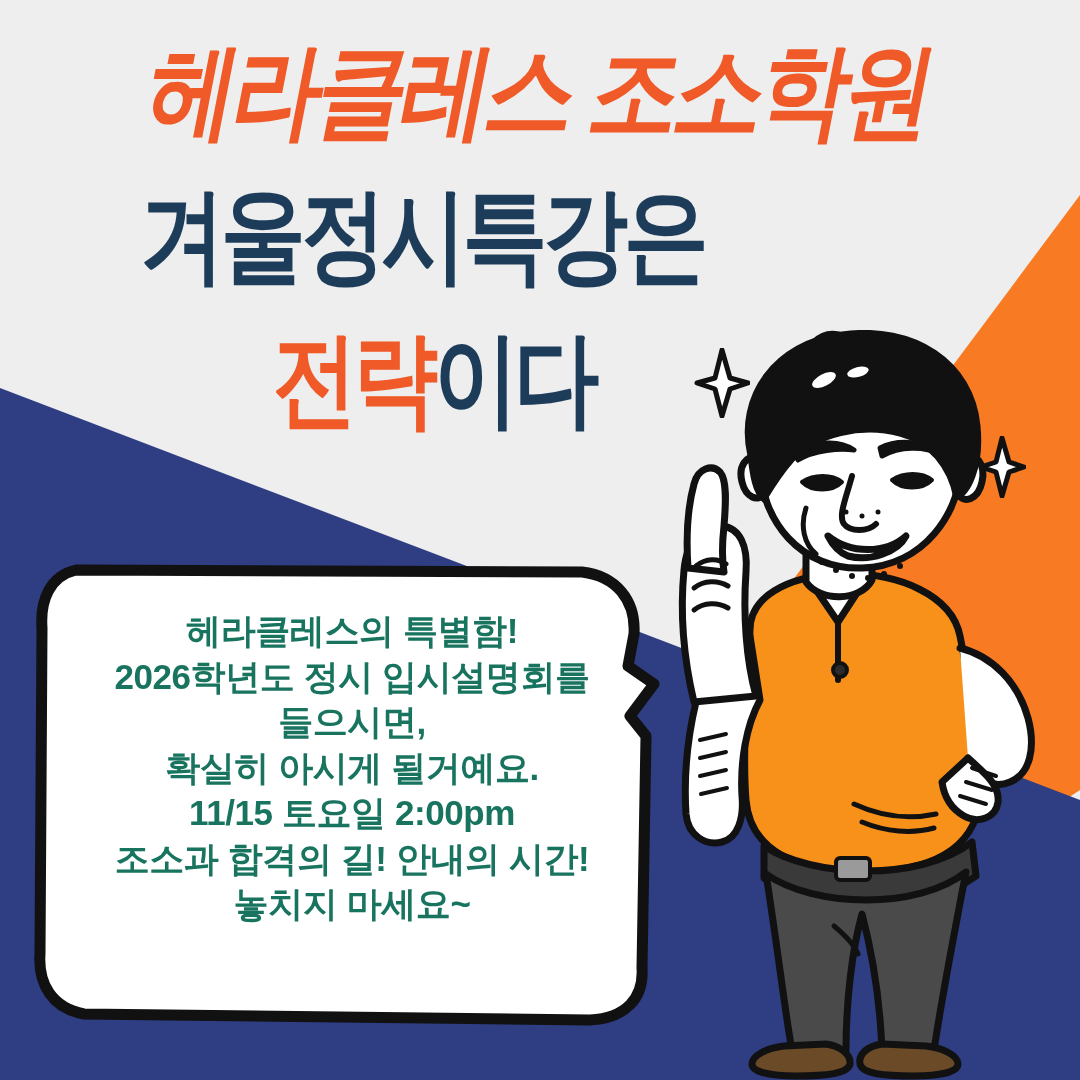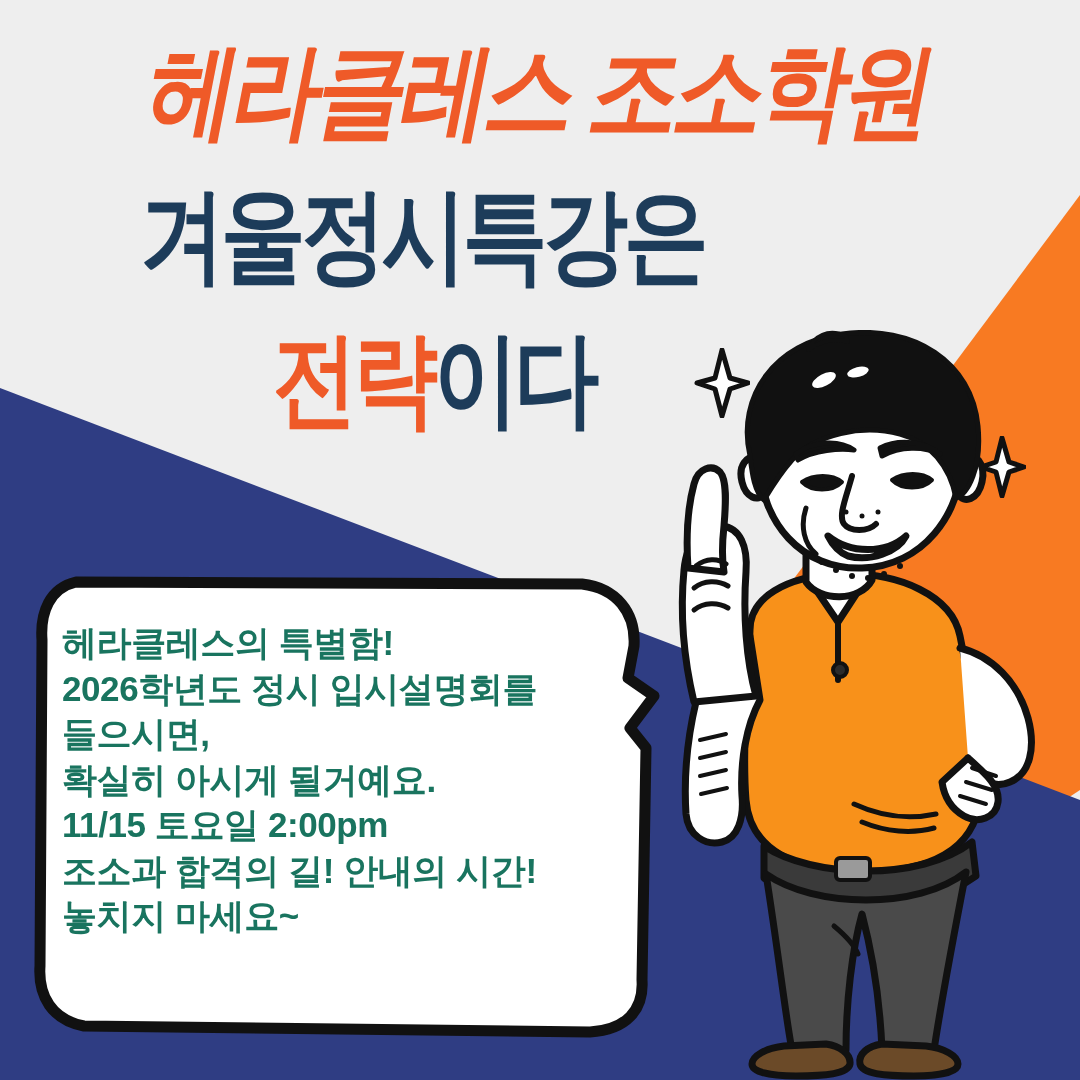--- a/index.html
+++ b/index.html
@@ -59,22 +59,22 @@
     transform-origin:50% 50%;
     text-align:center;
     padding-right:260px;
     box-sizing:border-box;
   }
   .hl3 .o{color:#EF5A28;}
   .hl3 .n{color:#1D3C5A;}
 
   
   .bubble-wrap{
-    position:absolute;left:30px;top:568px;
-    width:640px;height:480px;
+    position:absolute;left:30px;top:556px;
+    width:640px;height:480px;text-align:center;
   }
   .bubble-svg{position:absolute;left:0;top:0;width:640px;height:480px;}
   .bubble-text{
     position:absolute;left:32px;top:52px;
     width:580px;
     color:#19745F;
     font-size:35px;
     font-weight:700;
     line-height:1.30;
     letter-spacing:-.012em;

